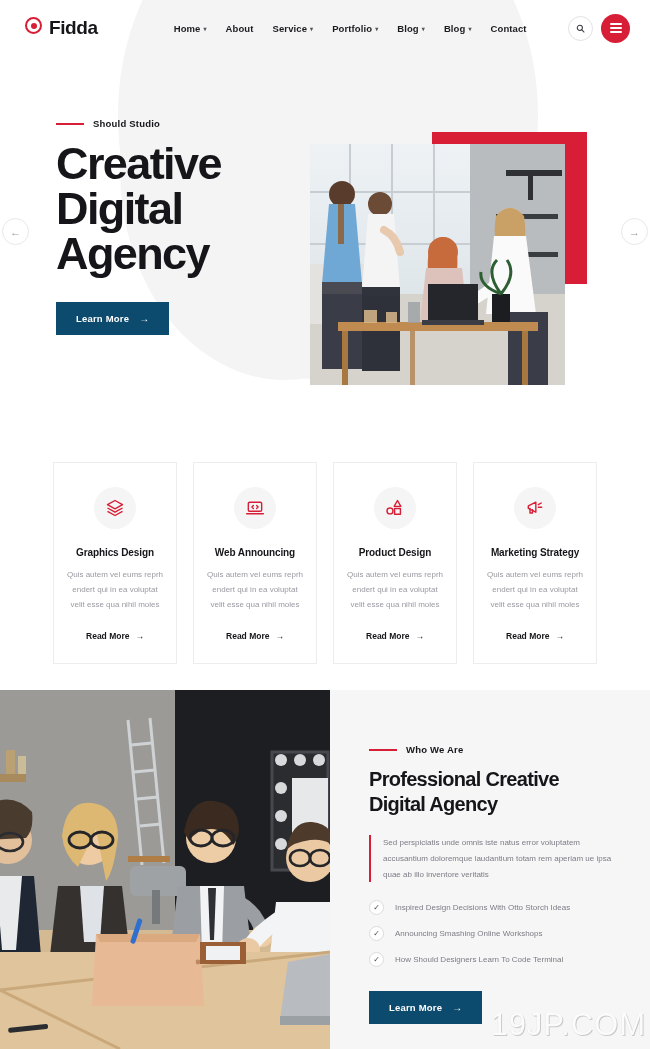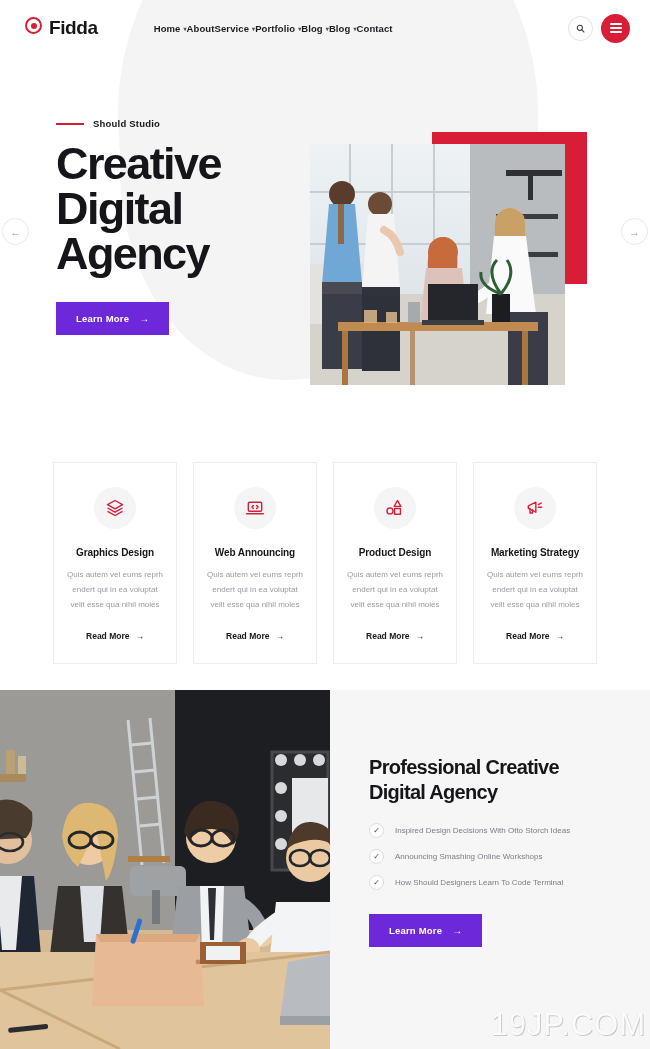--- a/index.html
+++ b/index.html
@@ -50,21 +50,21 @@
   .logo { display:flex; gap:7px; }
   .logo-mark {
     width:17px; height:17px;
     border-radius:50%;
     border:2.4px solid #d81e36;
     display:flex; align-items:center; justify-content:center;
   }
   .logo-mark i { width:6px; height:6px; border-radius:50%; background:#d81e36; display:block; }
   .logo-text { font-size:19px; font-weight:bold; letter-spacing:-0.4px; color:#16161a; }
 
-  .nav { display:flex; align-items:center; margin-left:56px; }
+  .nav { display:flex; align-items:center; gap:19px; margin-left:76px; }
   .nav-item {
     font-size:9.5px;
     font-weight:bold;
     color:#1b1b1f;
     letter-spacing:0.1px;
     display:flex; align-items:center; gap:3px;
     cursor:pointer;
     white-space:nowrap;
   }
   .caret { font-size:6px; color:#555; line-height:1; position:relative; top:1px; }
@@ -119,21 +119,21 @@
     font-size:45px;
     line-height:1.0;
     font-weight:bold;
     letter-spacing:-1.6px;
     color:#16161a;
   }
   .hero-title span { display:block; }
 
   .btn-primary {
     display:inline-flex; align-items:center; gap:10px;
-    background:#6d28d9;
+    background:#0c4a6e;
     color:#fff;
     font-size:9.5px;
     font-weight:bold;
     letter-spacing:0.2px;
     padding:11px 20px;
     border:none;
     cursor:pointer;
   }
   .btn-primary .ar { font-size:10px; }
   .hero-btn-wrap { margin-top:26px; }
@@ -560,26 +560,31 @@
 
       <rect x="8" y="338" width="40" height="5" rx="2" fill="#2b2c30" transform="rotate(-6 8 338)"></rect>
       <rect x="138" y="228" width="5" height="26" rx="2" fill="#2f6fd0" transform="rotate(18 138 228)"></rect>
 
       <rect x="200" y="252" width="46" height="22" fill="#9a5f34"></rect>
       <rect x="206" y="256" width="34" height="14" fill="#f0f1f2"></rect>
     </svg>
   </div>
 
   <div class="about-right">
+    <div class="eyebrow">
+      <span class="eyebrow-line"></span>
+      <span class="eyebrow-text">Who We Are</span>
+    </div>
 
     <h2 class="about-title">
       <span>Professional Creative</span>
       <span>Digital Agency</span>
     </h2>
 
+    <div class="quote">Sed perspiciatis unde omnis iste natus error voluptatem accusantium doloremque laudantium totam rem aperiam ue ipsa quae ab illo inventore veritatis</div>
 
     <div class="check-list">
       <div class="check-row">
         <span class="check-circle">✓</span>
         <span class="check-text">Inspired Design Decisions With Otto Storch Ideas</span>
       </div>
       <div class="check-row">
         <span class="check-circle">✓</span>
         <span class="check-text">Announcing Smashing Online Workshops</span>
       </div>

